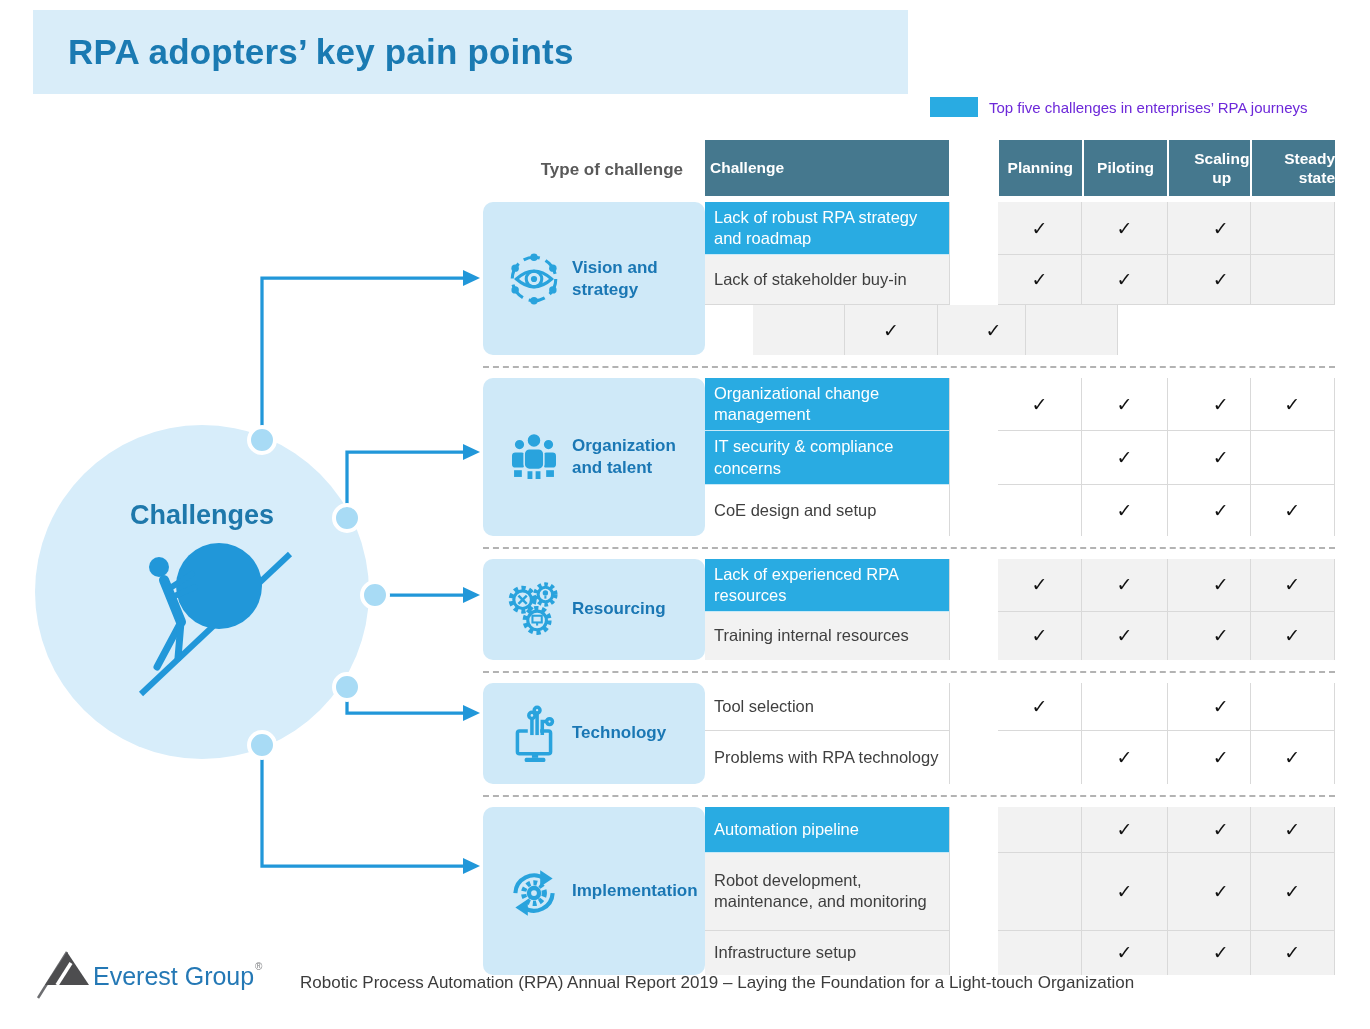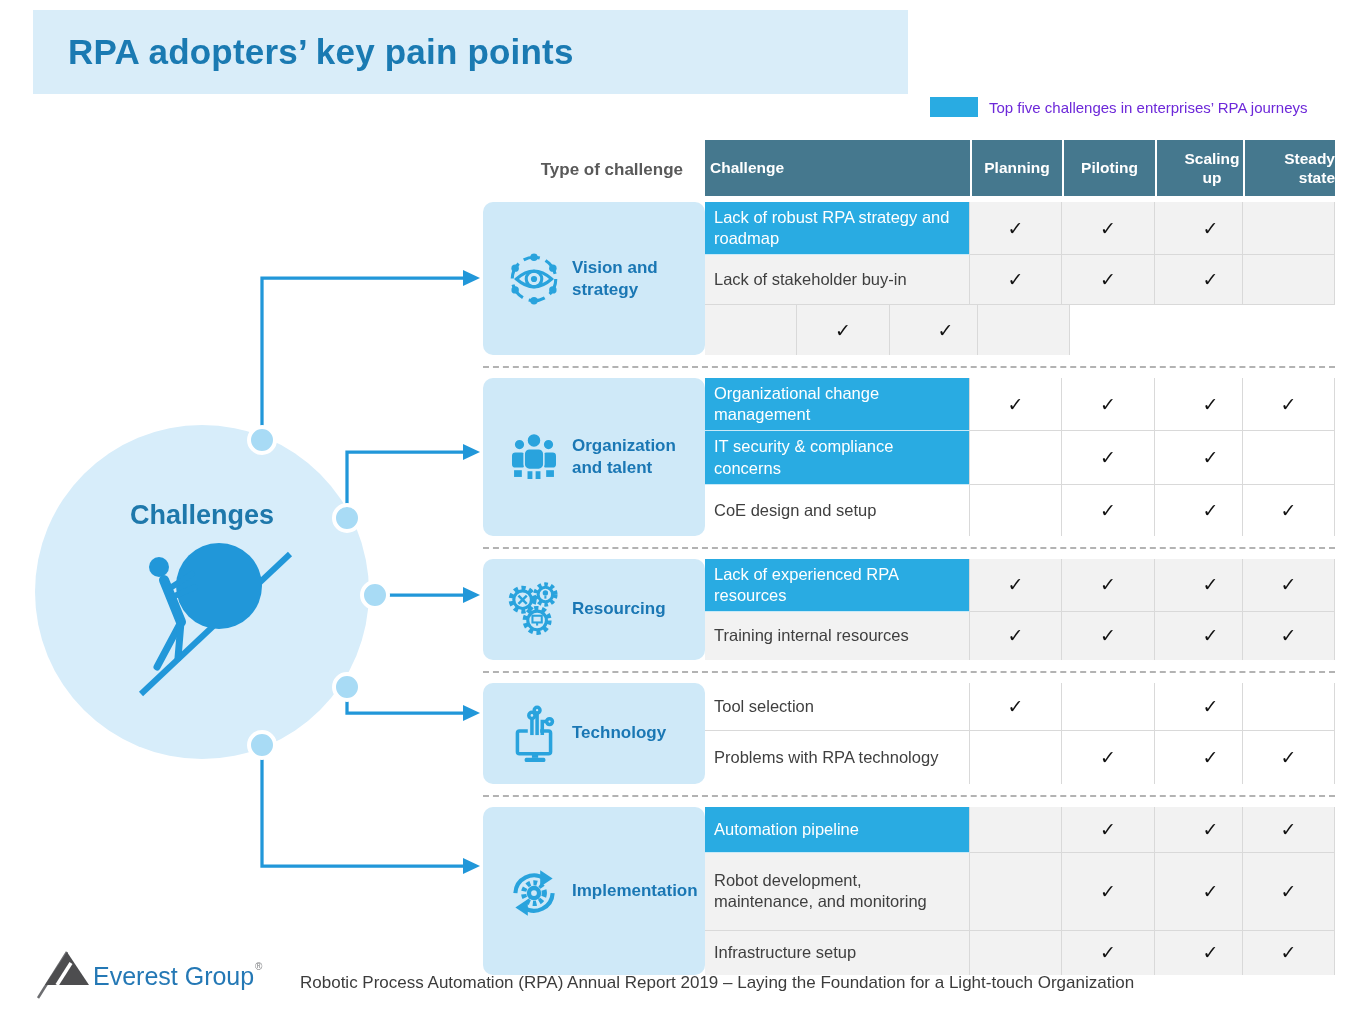--- a/index.html
+++ b/index.html
@@ -24,21 +24,21 @@
 
   
   .table-wrap { position:absolute; left:483px; top:140px; width:852px; }
   .type-label { position:absolute; left:0; top:20px; width:200px; text-align:right;
                 font-size:17px; font-weight:bold; color:#595959; }
   .header-row { display:flex; margin-left:222px; height:56px; }
   .hcell { background:#45788e; color:#fff; font-weight:bold; font-size:15.5px;
            display:flex; align-items:center; justify-content:center; text-align:center; line-height:1.25;
            border-left:2px solid #fff; }
   .hcell:first-child { border-left:none; justify-content:flex-start; padding-left:5px; text-align:left; }
-  .w-ch { width:265px; } .w-c1 { width:92px; } .w-c2 { width:93px; } .w-c3 { width:88px;padding-left:24px; } .w-c4 { width:92px;text-align:right; }
+  .w-ch { width:265px; } .w-c1 { width:92px;margin-left:48px; } .w-c2 { width:93px; } .w-c3 { width:88px;padding-left:24px; } .w-c4 { width:92px;text-align:right; }
 
   .section { display:flex; align-items:stretch; }
   .section.first { margin-top:6px; }
   .cat-panel { width:222px; background:#cfe9f8; border-radius:10px;
                display:flex; align-items:center; padding-left:22px; }
   .cat-icon { flex:0 0 58px; }
   .cat-label { margin-left:9px; font-size:17px; font-weight:bold; color:#1a77b4; line-height:1.3; padding-right:4px; }
   .rows { width:630px; display:flex; flex-direction:column; }
   .row { display:flex; align-items:stretch; }
   .cell { border-right:1px solid #d9d9d9; display:flex; align-items:center; }

